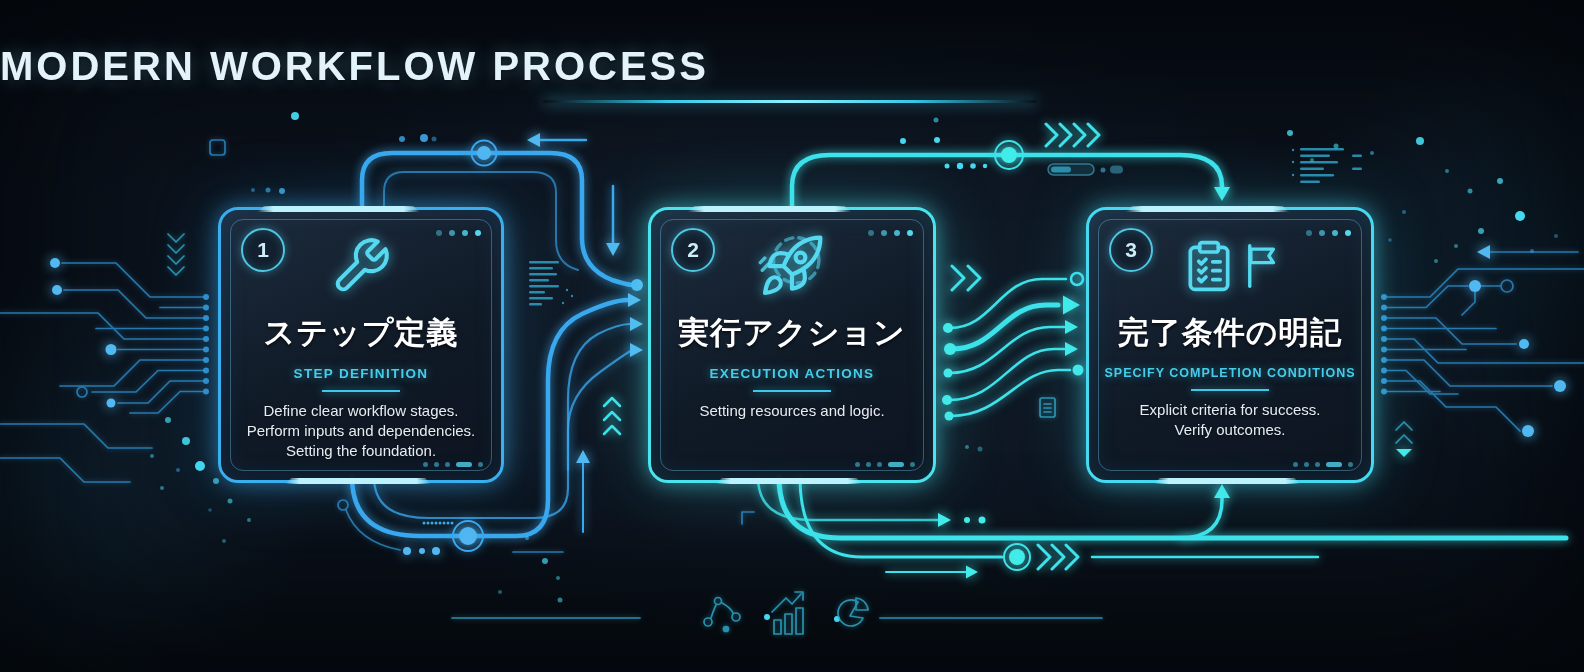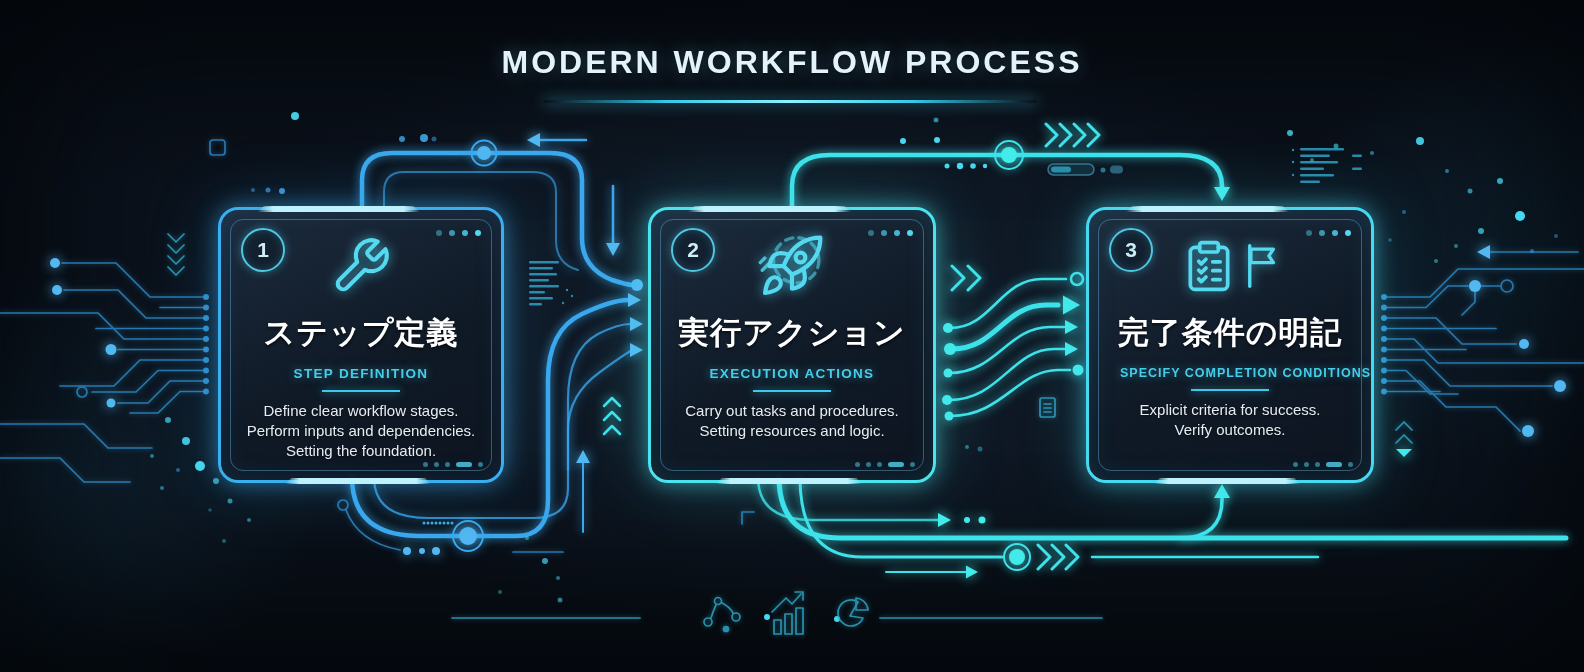--- a/index.html
+++ b/index.html
@@ -7,22 +7,22 @@
     font-family:"Liberation Sans","DejaVu Sans",sans-serif;
     background:
       radial-gradient(900px 520px at 50% 46%, #121e2c 0%, rgba(18,30,44,0) 62%),
       radial-gradient(420px 320px at 2% 72%, rgba(40,130,170,.14), rgba(0,0,0,0) 70%),
       radial-gradient(420px 320px at 99% 38%, rgba(40,150,190,.12), rgba(0,0,0,0) 70%),
       linear-gradient(180deg,#080d14 0%,#0b121c 30%,#0b121c 70%,#080d13 100%);
     box-shadow:inset 0 0 140px 50px rgba(3,6,10,.75);}
   .art{position:absolute;left:0;top:0;z-index:1;}
 
   
-  .title{position:absolute;top:44px;left:0;width:100%;text-align:center;z-index:3;
-    font-size:32px;font-weight:bold;letter-spacing:3px;color:#e4f2f9;margin:0;
+  .title{position:absolute;top:44px;left:0;width:100%;text-align:left;z-index:3;
+    font-size:40px;font-weight:bold;letter-spacing:3px;color:#e4f2f9;margin:0;
     text-shadow:0 0 18px rgba(140,220,250,.30),0 2px 3px rgba(0,0,0,.6);}
   .title-underline{position:absolute;top:100px;left:543px;width:494px;height:3px;z-index:3;border-radius:2px;
     background:linear-gradient(90deg,rgba(53,200,232,0),#35c8e8 25%,#8df2ff 50%,#35c8e8 75%,rgba(53,200,232,0));
     box-shadow:0 0 14px rgba(70,215,245,.8);}
 
   
   .card{position:absolute;top:207px;width:280px;height:270px;z-index:2;border-radius:20px;
     background:linear-gradient(155deg,rgba(30,46,64,.92) 0%,rgba(16,26,39,.96) 55%,rgba(12,20,31,.97) 100%);
     text-align:center;}
   .card::before{content:"";position:absolute;inset:9px;border:1px solid rgba(110,200,245,.38);border-radius:13px;pointer-events:none;}
@@ -44,21 +44,21 @@
   .dots-bottom{position:absolute;bottom:13px;right:18px;display:flex;gap:6px;align-items:center;}
   .dots-bottom i{width:5px;height:5px;border-radius:50%;background:#4fc6e2;display:block;opacity:.55;}
   .dots-bottom .pill{width:16px;height:5px;border-radius:2.5px;opacity:.85;}
   .icon-row{margin-top:24px;height:64px;display:flex;align-items:center;justify-content:center;gap:6px;
     filter:drop-shadow(0 0 6px rgba(80,215,240,.75));}
   .icon-row svg{stroke:#55d9f0;fill:none;stroke-linecap:round;stroke-linejoin:round;}
   .jp{margin:14px 0 12px;font-size:31px;font-weight:bold;color:#ffffff;letter-spacing:1px;
     text-shadow:0 2px 3px rgba(0,0,0,.6);}
   .en{font-size:13.5px;font-weight:bold;letter-spacing:1.3px;color:#45cde9;
     text-shadow:0 0 8px rgba(69,205,233,.5);}
-  .card3 .en{font-size:12.5px;letter-spacing:1px;text-align:right;}
+  .card3 .en{font-size:12.5px;letter-spacing:1px;}
   .divider{width:78px;height:2px;margin:9px auto 9px;background:#3fc9e8;box-shadow:0 0 8px rgba(63,201,232,.8);}
   .line{margin:0 8px;font-size:15px;line-height:20px;color:#e6edf2;text-shadow:0 1px 2px rgba(0,0,0,.5);}
 
   
   .gB{stroke:#3aa8ee;filter:drop-shadow(0 0 5px rgba(64,170,240,.85));fill:none;stroke-linecap:round;stroke-linejoin:round;}
   .gT{stroke:#3de2ea;filter:drop-shadow(0 0 5px rgba(62,226,234,.85));fill:none;stroke-linecap:round;stroke-linejoin:round;}
   .fB{fill:#52b8f2;stroke:none;filter:drop-shadow(0 0 6px rgba(82,184,242,.9));}
   .fT{fill:#42ecea;stroke:none;filter:drop-shadow(0 0 6px rgba(66,236,234,.9));}
   .trace{stroke:#2b84bd;stroke-width:1.7;fill:none;opacity:.9;stroke-linecap:round;stroke-linejoin:round;
     filter:drop-shadow(0 0 2.5px rgba(50,140,200,.6));}
@@ -367,21 +367,20 @@
         <path d="m12 15-3-3a22 22 0 0 1 2-3.95A12.88 12.88 0 0 1 22 2c0 2.72-.78 7.5-6 11a22.35 22.35 0 0 1-4 2z"></path>
         <path d="M9 12H4s.55-3.03 2-4c1.62-1.08 5 0 5 0"></path>
         <path d="M12 15v5s3.03-.55 4-2c1.08-1.62 0-5 0-5"></path>
         <circle cx="15" cy="9" r="1.7"></circle>
         <path d="M1.5 13.5 3.8 11.2 M.8 10.8 2.4 9.2" opacity=".8" stroke-width="1.2"></path>
       </svg>
     </div>
     <h2 class="jp">実行アクション</h2>
     <div class="en">EXECUTION ACTIONS</div>
     <div class="divider"></div>
-    <p class="line">Carry out tasks and procedures.</p>
     <p class="line">Setting resources and logic.</p>
     <div class="dots-bottom">
         <i></i>
         <i></i>
         <i></i>
         <i class="pill"></i>
         <i></i>
       </div>
   </div>
 

